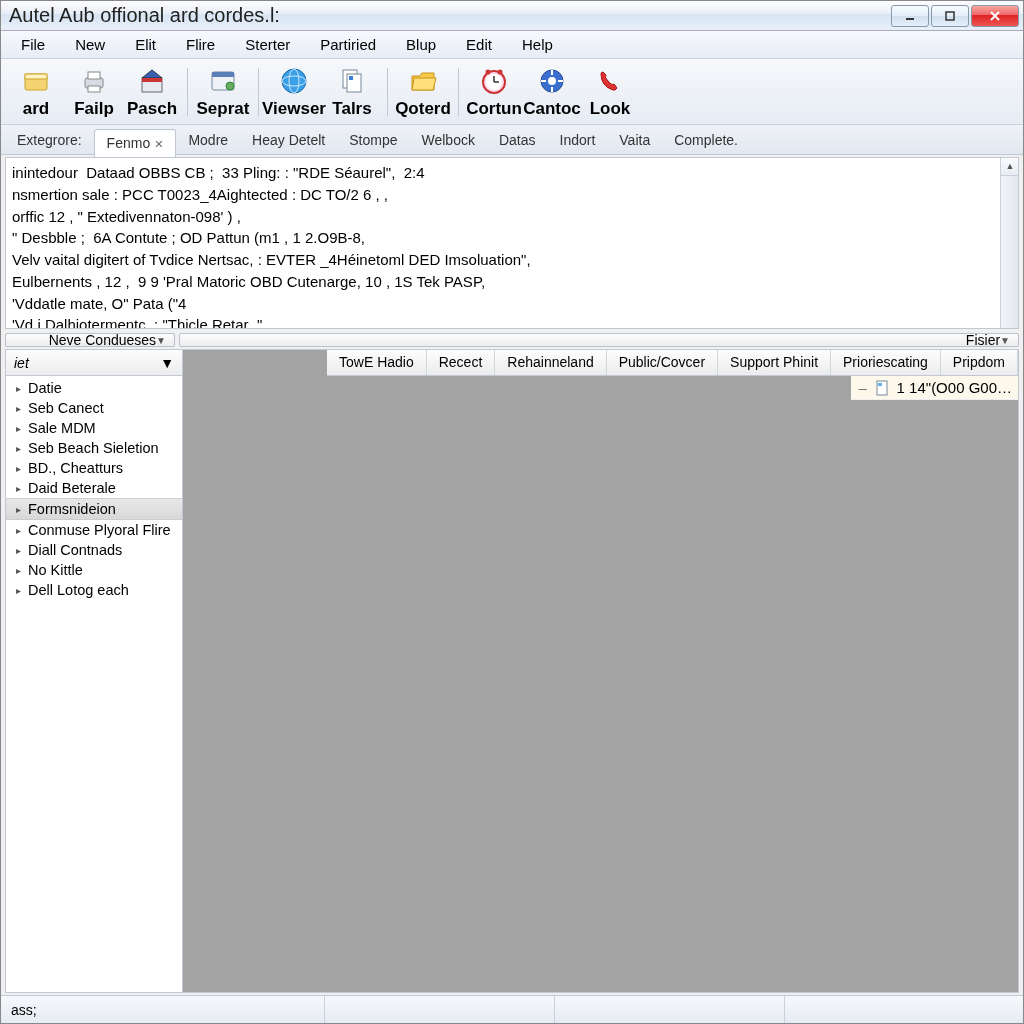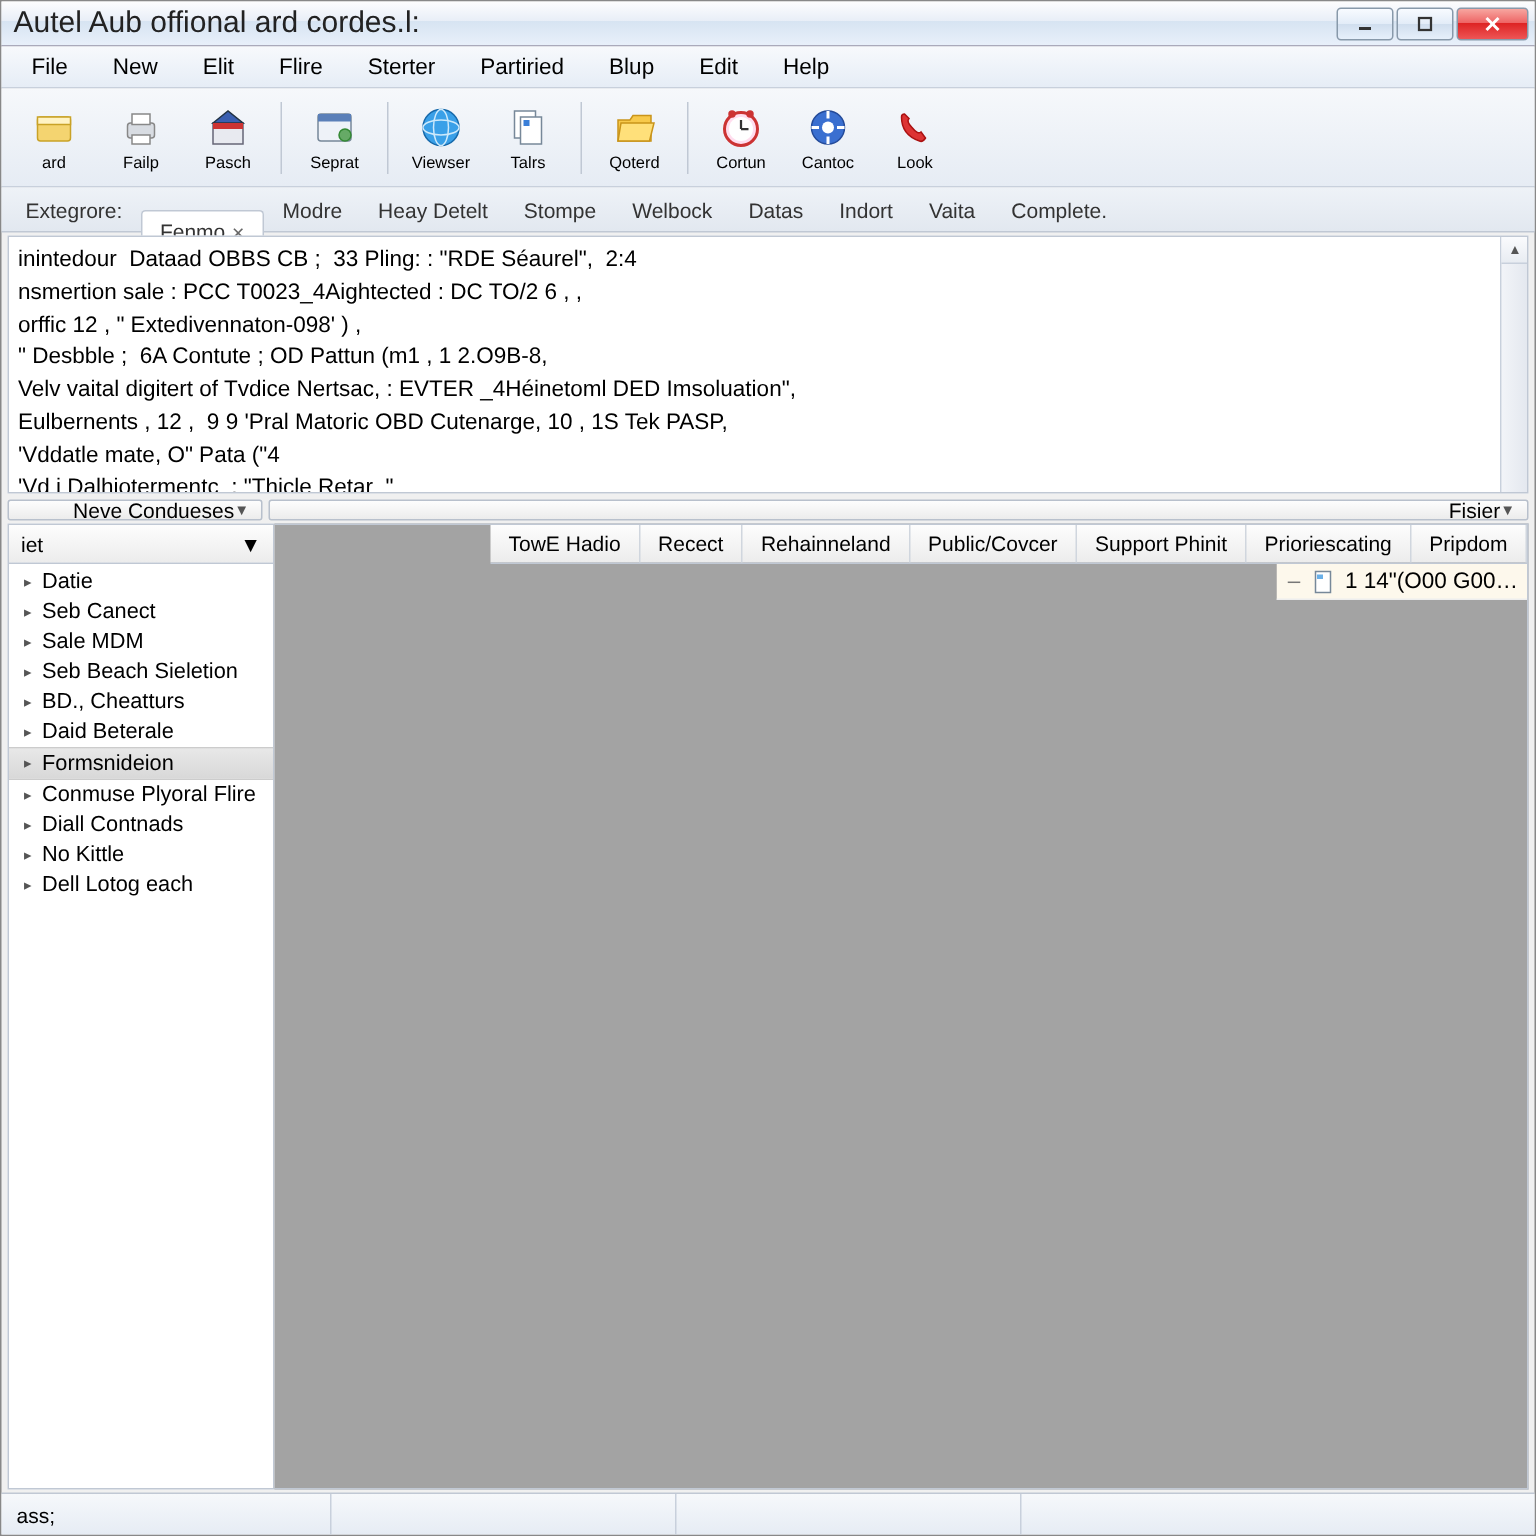--- a/index.html
+++ b/index.html
@@ -64,22 +64,23 @@
   padding: 2px 6px;
   gap: 0;
   border-bottom: 1px solid #c8d0dc;
 }
 .tool-btn {
   display: flex; flex-direction: column; align-items: center; justify-content: center;
   width: 58px; height: 60px;
   cursor: pointer;
   border: 1px solid transparent;
   border-radius: 3px;
-  font-size: 11px;
+  font-size: 17px;
   gap: 2px;
+  font-weight: bold;
 }
 .tool-sep {
   width: 1px; height: 48px;
   background: #c0c8d4;
   margin: 0 6px;
 }
 .tool-icon { width: 32px; height: 32px; display:flex; align-items:center; justify-content:center; }
 .tabbar {
   height: 30px;
   background: linear-gradient(to bottom, #eef2f7 0%, #e2e8f0 100%);
@@ -92,21 +93,21 @@
 .tabbar-item {
   padding: 5px 12px 6px;
   cursor: pointer;
   color: #333;
 }
 .tabbar-item.active {
   background: #fff;
   border: 1px solid #c0c8d4;
   border-bottom: 1px solid #fff;
   border-radius: 3px 3px 0 0;
-  position: relative; top: 15px;
+  position: relative; top: 4px;
 }
 .tabbar-item .x { margin-left: 4px; color: #666; font-size: 11px; }
 .output {
   background: #fff;
   border: 1px solid #c0c8d4;
   margin: 2px 4px;
   height: 172px;
   overflow: hidden;
   padding: 4px 6px;
   font-size: 15px;
@@ -142,20 +143,21 @@
   border: 1px solid #c0c8d4;
   background: #fff;
 }
 .left-header {
   height: 26px;
   background: linear-gradient(to bottom, #fdfdfd, #ececec);
   border-bottom: 1px solid #c0c8d4;
   display: flex; align-items: center; justify-content: space-between;
   padding: 0 8px;
   font-size: 14px;
+  font-style: italic;
 }
 .tree {
   flex: 1;
   overflow: auto;
   padding: 2px 0;
   font-size: 14.5px;
 }
 .tree-item {
   padding: 2px 6px 2px 10px;
   cursor: pointer;
@@ -211,21 +213,21 @@
   border-top: 1px solid #c0c8d4;
   display: flex; align-items: center;
   font-size: 14px;
 }
 .status-cell {
   padding: 0 10px;
   border-right: 1px solid #c8d0dc;
   height: 100%;
   display: flex; align-items: center;
 }
-.status-cell:first-child { width: 220px; }
+.status-cell:first-child { width: 324px; }
 .status-cell:nth-child(2) { width: 230px; }
 .status-cell:nth-child(3) { width: 230px; }
 .scroll-corner {
   position: absolute; right: 0; top: 0; bottom: 0;
   width: 18px;
   background: linear-gradient(to right, #f2f4f8, #e4e8ef);
   border-left: 1px solid #c8d0dc;
 }
 .scroll-up {
   width: 18px; height: 18px;

